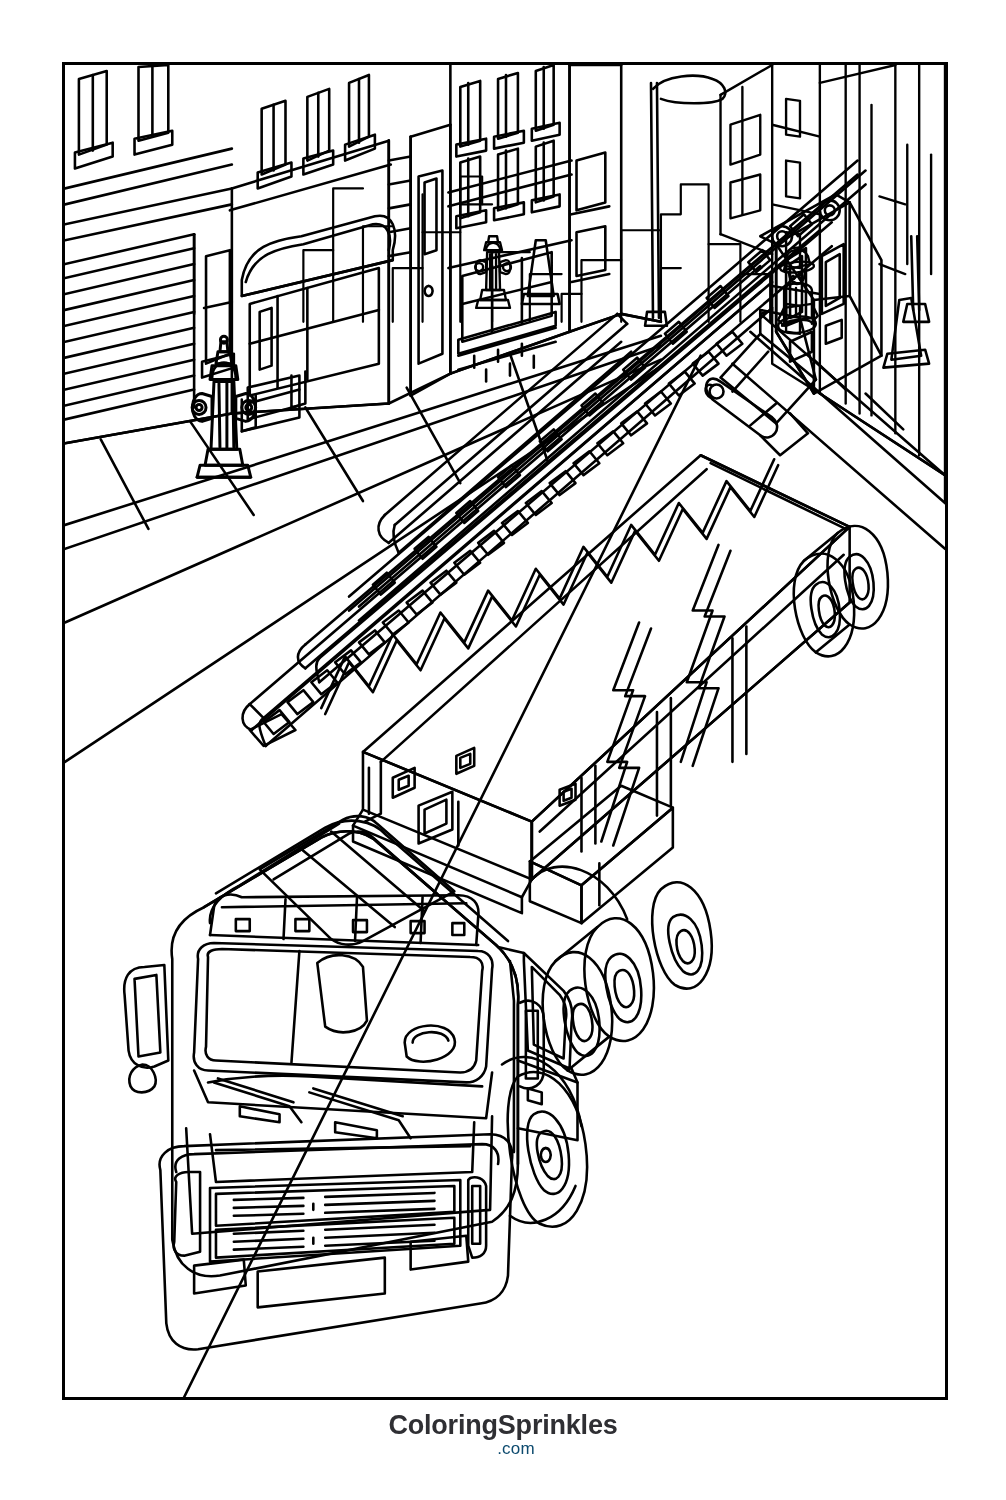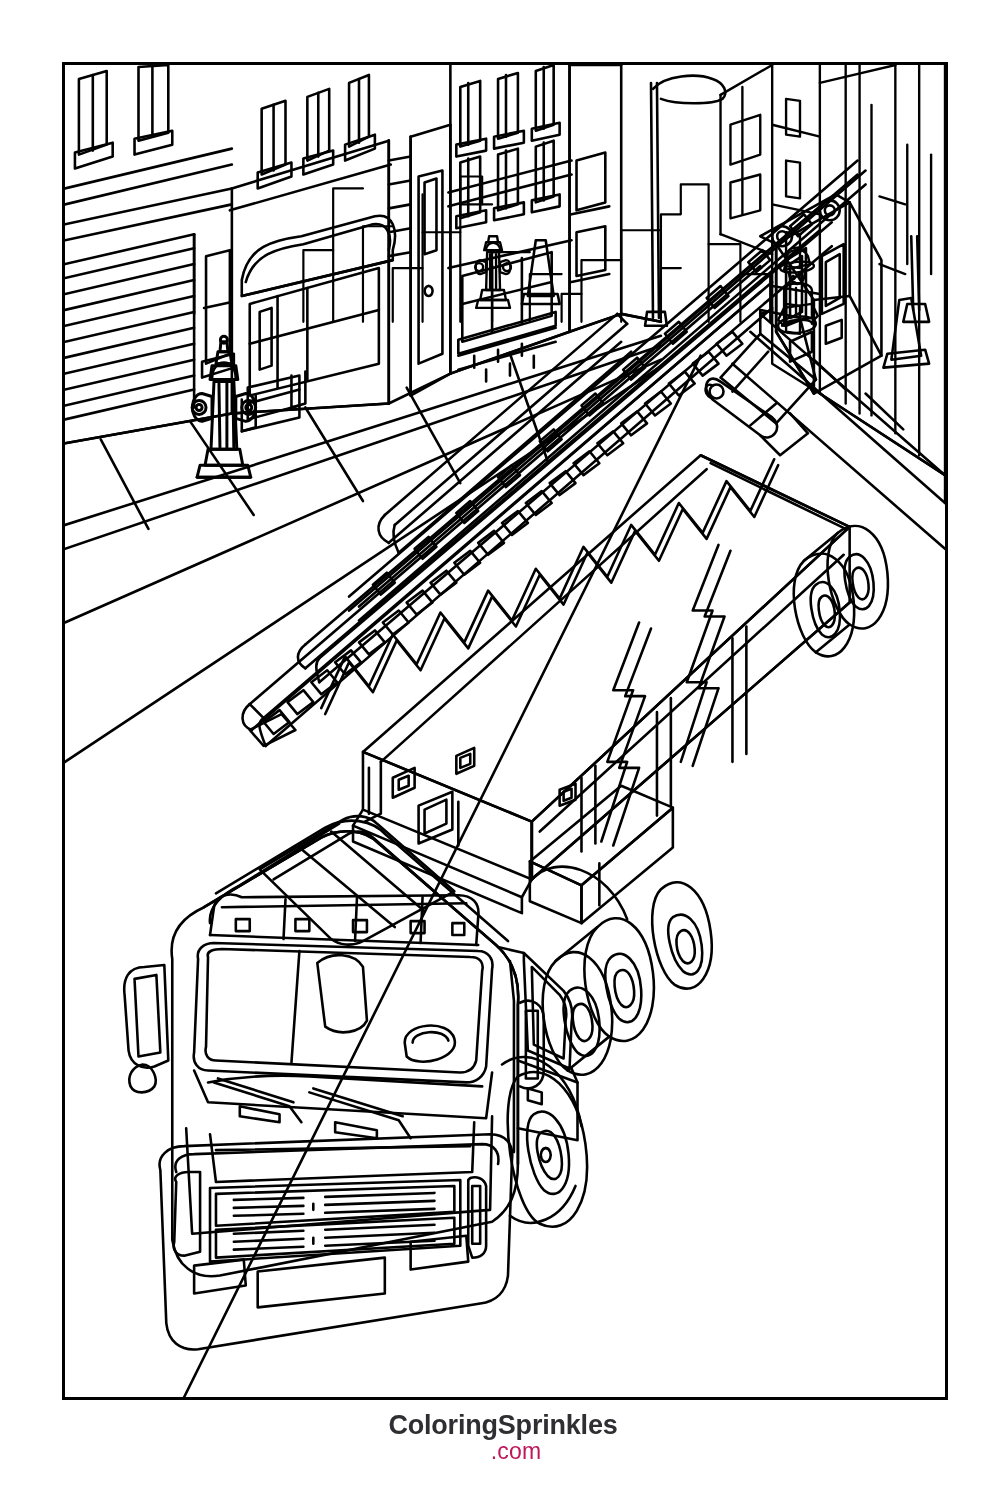--- a/index.html
+++ b/index.html
@@ -48,23 +48,23 @@
   }
   .logo-main {
     font-size: 27px;
     font-weight: 600;
     color: #2f2f33;
     letter-spacing: -0.2px;
     display: inline-block;
   }
   .logo-tld {
     display: block;
-    font-size: 23px;
+    font-size: 17px;
     font-weight: 400;
-    color: #be185d;
+    color: #0c4a6e;
     margin-top: 1px;
     margin-left: 26px;
     letter-spacing: 0.2px;
   }
 </style>
 </head>
 <body>
 
 <div id="page">
 

